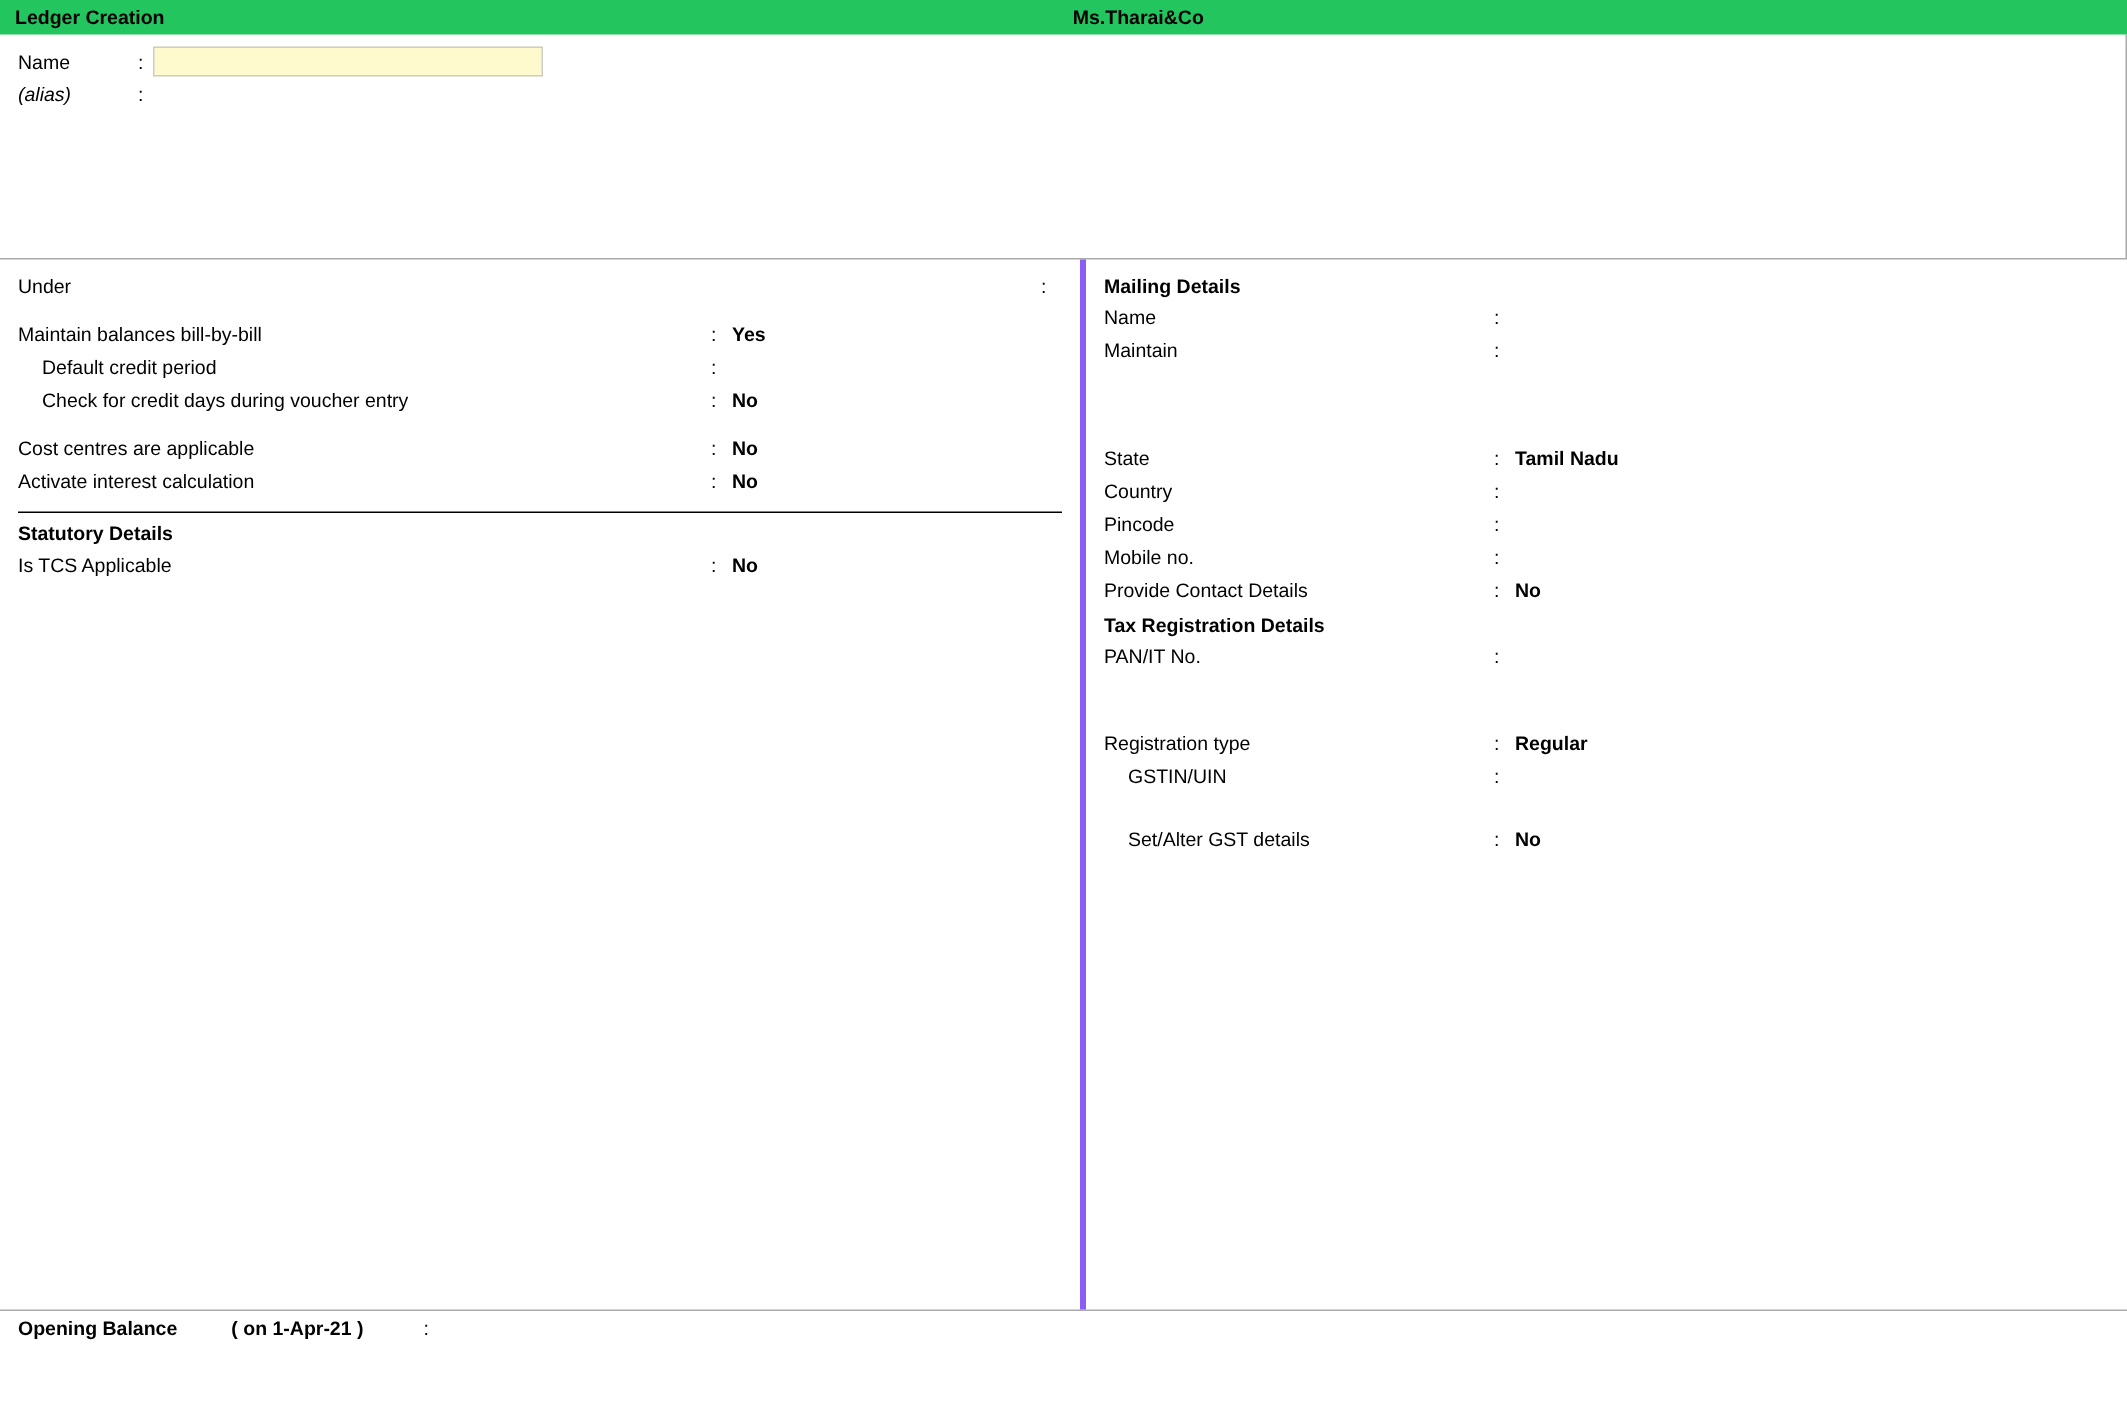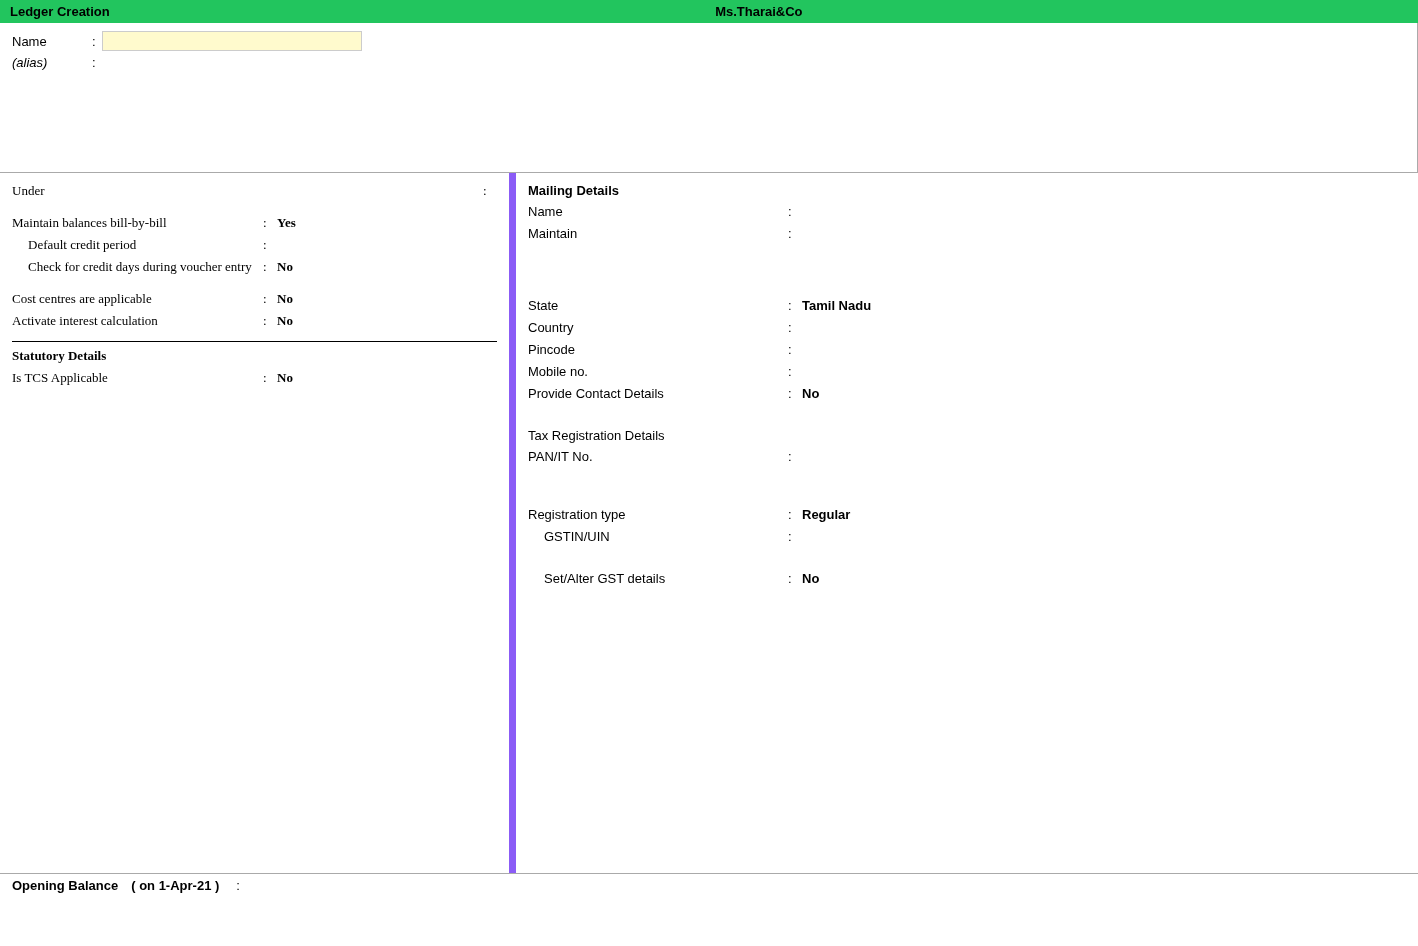--- a/index.html
+++ b/index.html
@@ -78,24 +78,23 @@
       width: 80px;
       font-style: italic;
       font-size: 13px;
     }
     .main-section {
       display: flex;
       flex: 1;
       min-height: 700px;
     }
     .left-panel {
-      width: 516px;
-      border-right: 7px solid #8b5cf6;
+      width: 724px;
+      border-right: 4px solid #8b5cf6;
       padding: 10px 12px;
-      font-family: Liberation Serif, serif;
     }
     .right-panel {
       flex: 1;
       padding: 10px 12px;
     }
     .field-row {
       display: flex;
       align-items: flex-start;
       margin-bottom: 4px;
       min-height: 18px;
@@ -153,34 +152,34 @@
     }
     .right-field-value.bold {
       font-weight: bold;
     }
     .footer-bar {
       border-top: 1px solid #aaa;
       display: flex;
       align-items: center;
       padding: 4px 12px;
       background: #fff;
-      gap: 13px;
+      gap: 36px;
     }
     .footer-item {
       font-size: 13px;
       font-weight: bold;
     }
     .footer-colon {
       font-size: 13px;
       margin-left: 4px;
     }
     .tax-section-title {
-      font-weight: normal;
-      font-size: 13px;
-      margin-top: 24px;
+      font-weight: bold;
+      font-size: 13px;
+      margin-top: 5px;
       margin-bottom: 6px;
     }
   </style>
 </head>
 <body>
 
 <div class="title-bar">
   <span>Ledger Creation</span>
   <span>Ms.Tharai&amp;Co</span>
   <span></span>

